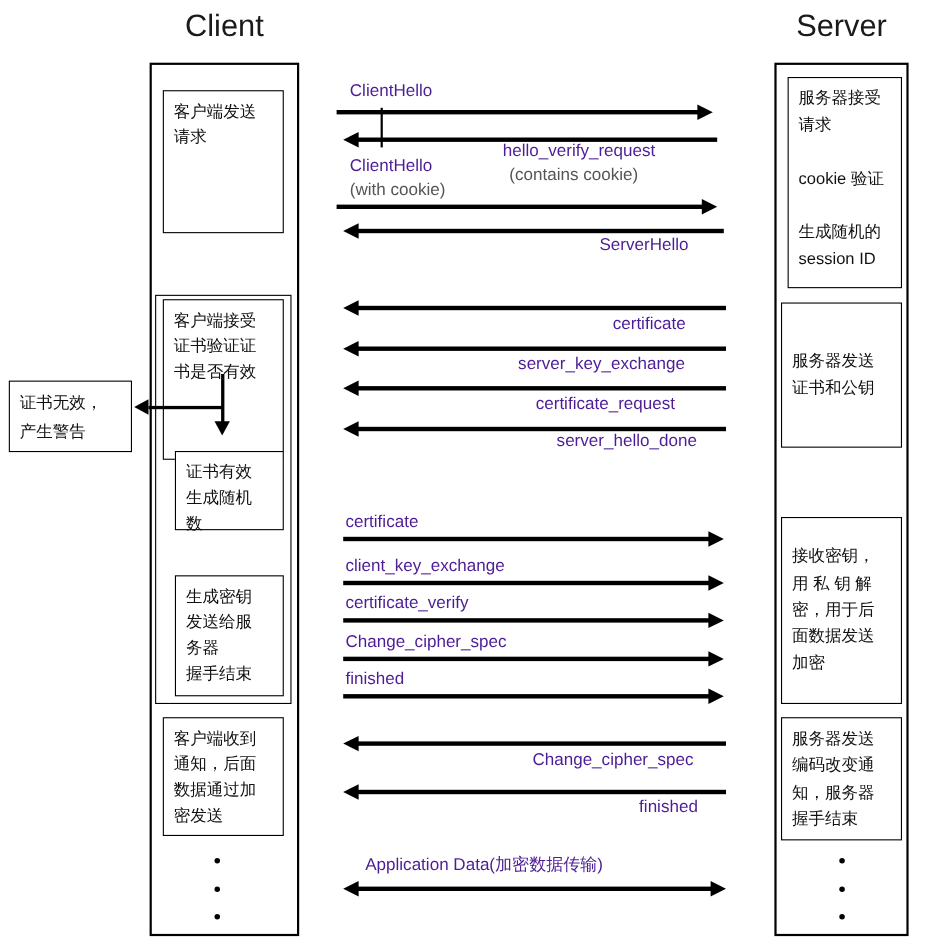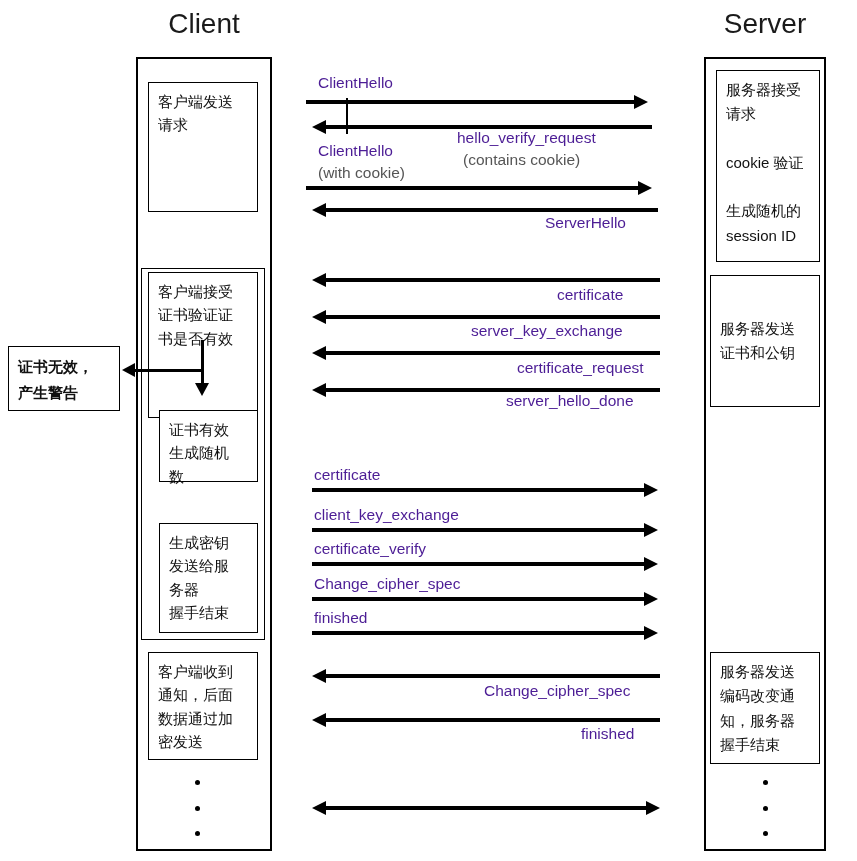--- a/index.html
+++ b/index.html
@@ -37,21 +37,20 @@
     box-sizing:border-box;
     font-size:15px;
     line-height:1.55;
     color:#111;
     padding:7px 9px;
     white-space:pre-line;
   }
   .note.alert{
     border:1.5px solid #000;
     line-height:1.7;
-    font-weight:bold;
   }
   .note.server-note{line-height:1.62;}
 
   
   .dots{
     position:absolute;
     display:flex;
     flex-direction:column;
     align-items:center;
     justify-content:space-between;
@@ -156,20 +155,25 @@
 请求
 
 cookie 验证
 
 生成随机的
 session ID</div>
 
   <div class="note server-note" style="left:710px;top:275px;width:110px;height:132px;display:flex;align-items:center;">服务器发送
 证书和公钥</div>
 
+  <div class="note server-note" style="left:710px;top:470px;width:110px;height:170px;display:flex;align-items:center;">接收密钥，
+用 私 钥 解
+密，用于后
+面数据发送
+加密</div>
 
   <div class="note server-note" style="left:710px;top:652px;width:110px;height:112px;">服务器发送
 编码改变通
 知，服务器
 握手结束</div>
 
   <div class="dots" style="left:760px;top:780px;width:10px;height:56px;">
     <span></span>
       <span></span>
       <span></span>
@@ -212,21 +216,21 @@
   <div class="msg left" style="left:312px;top:315px;width:348px;">
     <div class="shaft" style="left:12px;width:336px;"></div>
     <div class="head" style="left:0px;"></div>
   </div>
   <div class="msg-label" style="left:471px;top:322px;">server_key_exchange</div>
 
   <div class="msg left" style="left:312px;top:351px;width:348px;">
     <div class="shaft" style="left:12px;width:336px;"></div>
     <div class="head" style="left:0px;"></div>
   </div>
-  <div class="msg-label" style="left:487px;top:359px;margin-left:30px;">certificate_request</div>
+  <div class="msg-label" style="left:487px;top:359px;">certificate_request</div>
 
   <div class="msg left" style="left:312px;top:388px;width:348px;">
     <div class="shaft" style="left:12px;width:336px;"></div>
     <div class="head" style="left:0px;"></div>
   </div>
   <div class="msg-label" style="left:506px;top:392px;">server_hello_done</div>
 
   <div class="msg-label" style="left:314px;top:466px;">certificate</div>
   <div class="msg right" style="left:312px;top:488px;width:346px;">
     <div class="shaft" style="width:334px;"></div>
@@ -262,19 +266,20 @@
     <div class="head" style="left:0px;"></div>
   </div>
   <div class="msg-label" style="left:484px;top:682px;">Change_cipher_spec</div>
 
   <div class="msg left" style="left:312px;top:718px;width:348px;">
     <div class="shaft" style="left:12px;width:336px;"></div>
     <div class="head" style="left:0px;"></div>
   </div>
   <div class="msg-label" style="left:581px;top:725px;">finished</div>
 
+  <div class="msg-label" style="left:332px;top:776px;">Application Data(加密数据传输)</div>
   <div class="msg" style="left:312px;top:806px;width:348px;">
     <div class="shaft" style="left:12px;width:324px;"></div>
     <div class="head" style="left:0px;border-top:7px solid transparent;border-bottom:7px solid transparent;border-right:14px solid #000;"></div>
     <div class="head" style="left:334px;border-top:7px solid transparent;border-bottom:7px solid transparent;border-left:14px solid #000;"></div>
   </div>
 
 </div>
 
 </body></html>

